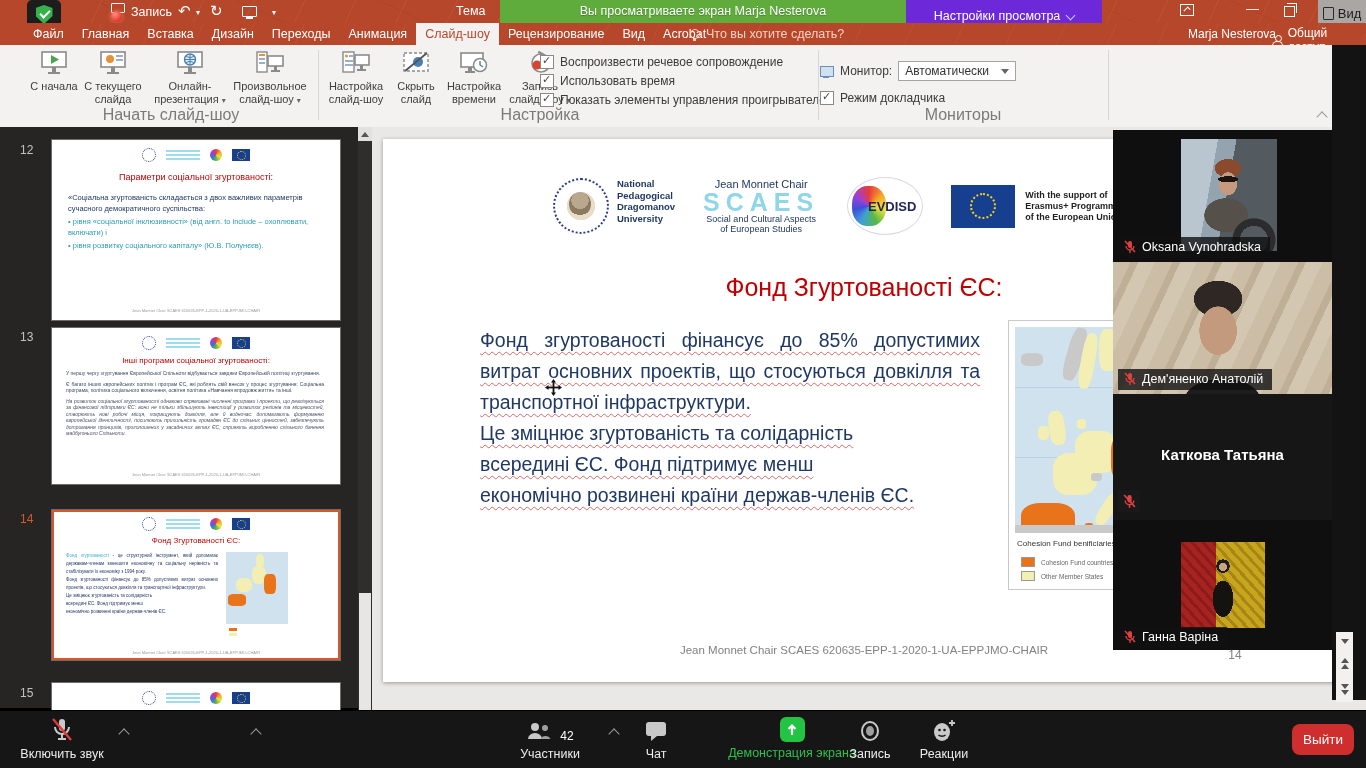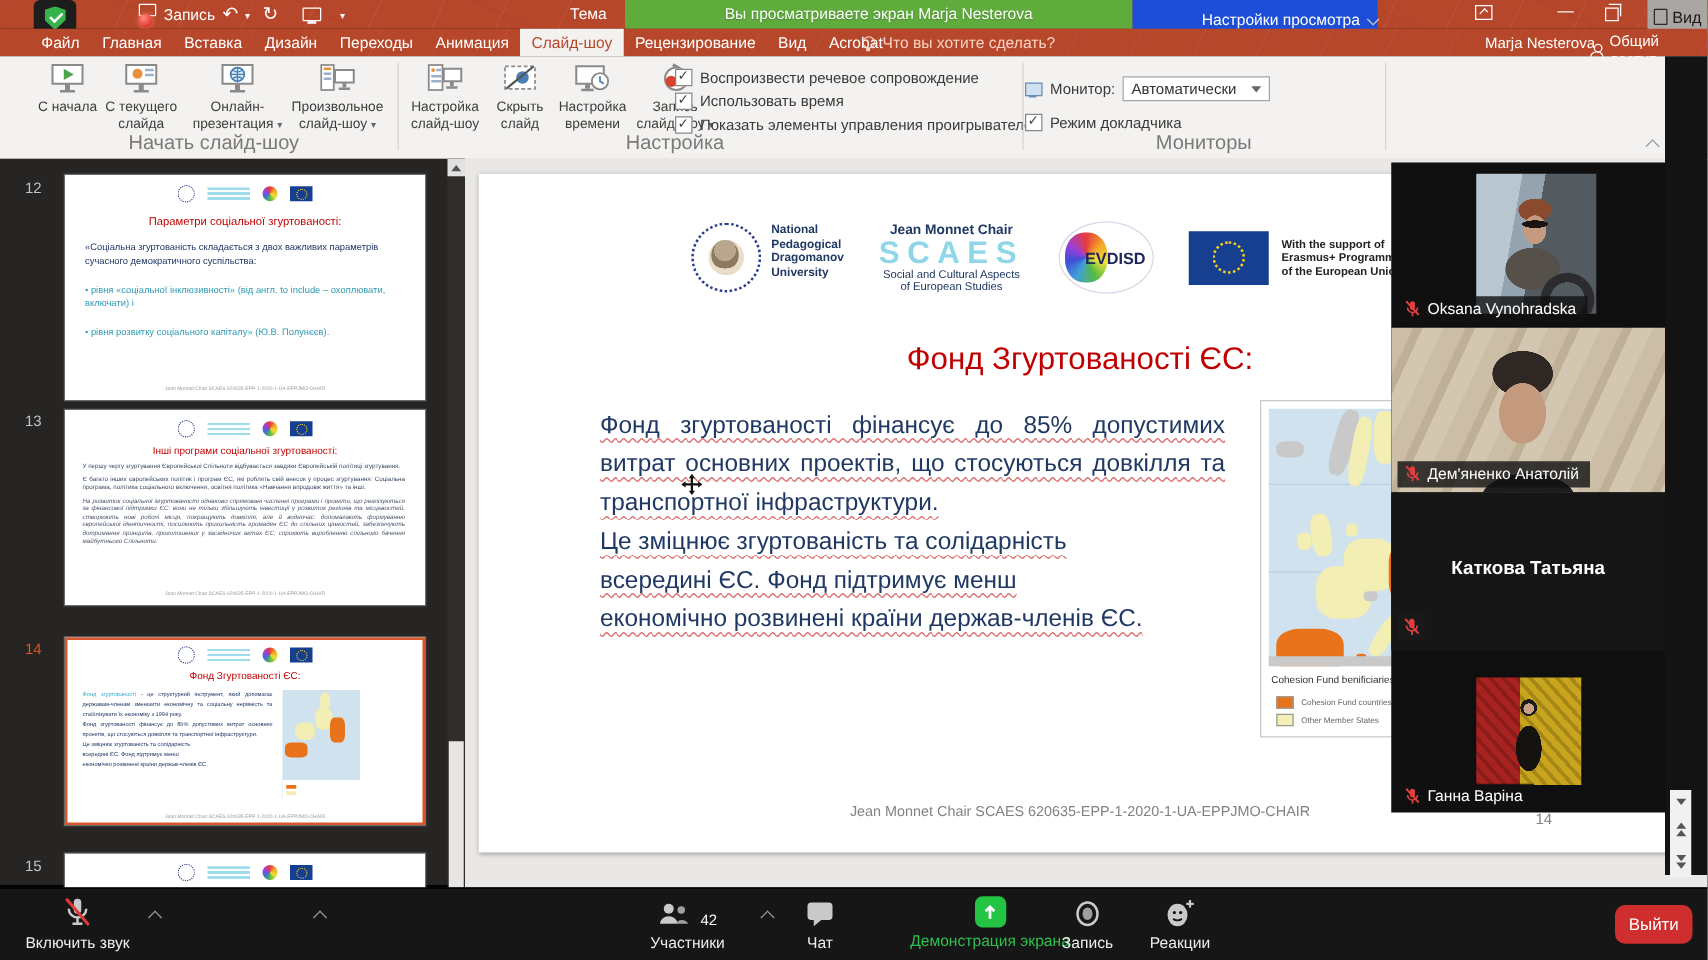--- a/index.html
+++ b/index.html
@@ -29,22 +29,22 @@
   #rec-ind .lbl{margin-left:25px;margin-top:3px;color:#fff;font-size:12.5px}
 
   .qa{position:absolute;top:2px;color:#fff;font-size:15px}
   .qa-small{font-size:8px;top:8px}
   .qa-mon{top:6px;width:13px;height:9px;border:1.5px solid #fff;border-radius:1px}
   .qa-mon:after{content:"";position:absolute;left:3px;top:10px;width:7px;height:2px;background:#fff}
 
   #green-banner{position:absolute;left:500px;top:0;width:406px;height:23px;background:#5FAC3D;
       color:#fff;font-size:12.5px;text-align:center;line-height:23px;
       text-shadow:0 1px 1px rgba(0,0,0,.25)}
-  #view-settings{position:absolute;left:906px;top:0;width:196px;height:33px;background:#1d4ed8;color:#fff;
-      font-size:12.5px;text-align:center;line-height:23px;display:flex;align-items:center;justify-content:flex-end;gap:7px}
+  #view-settings{position:absolute;left:906px;top:0;width:196px;height:33px;background:#6d28d9;color:#fff;
+      font-size:12.5px;text-align:center;line-height:23px;display:flex;align-items:center;justify-content:center;gap:7px}
   .chev-d{width:6px;height:6px;border-right:1.5px solid #ccc;border-bottom:1.5px solid #ccc;transform:rotate(45deg);margin-top:-3px}
   .chev-u{width:7px;height:7px;border-right:1.5px solid #9a9a9a;border-bottom:1.5px solid #9a9a9a;transform:rotate(-135deg);margin-top:3px}
 
   .wc{position:absolute;top:4px;color:#fff}
   #wc-panel{left:1180px;width:12px;height:10px;border:1px solid #fff}
   #wc-panel:after{content:"";position:absolute;left:4px;top:2px;width:3px;height:5px;border-left:1px solid #fff;border-top:1px solid #fff;transform:rotate(45deg)}
   #wc-min{left:1246px;top:1px;font-size:13px}
   #wc-max{left:1284px;width:9px;height:9px;border:1px solid #fff;top:6px}
   #wc-max:after{content:"";position:absolute;left:2px;top:-4px;width:9px;height:9px;border:1px solid #fff;border-left:none;border-bottom:none}
   #zoom-view-btn{position:absolute;left:1318px;top:0;width:48px;height:27px;background:#a9a6a3;color:#1c1c1c;
@@ -88,21 +88,21 @@
   .tnum.sel{color:#d8572a}
   .thumb{position:absolute;left:52px;width:288px;background:#fff;box-shadow:0 0 0 1px #6b6b6b;overflow:hidden;box-sizing:border-box}
   .logostrip{position:absolute;left:0;top:8px;width:100%;display:flex;justify-content:center;gap:10px;align-items:center}
   .lg-circ{width:12px;height:12px;border-radius:50%;border:1.5px dotted #2a3b8f}
   .lg-scaes{width:34px;height:11px;background:repeating-linear-gradient(180deg,#9fdcec 0 2px,#fff 2px 4px)}
   .lg-splash{width:12px;height:12px;border-radius:50%;background:conic-gradient(#e63b3b,#f4a929,#efe23a,#57b944,#3f6fd8,#9d3fd8,#e63b3b)}
   .lg-flag{width:18px;height:12px;background:#173f8f;display:flex;align-items:center;justify-content:center}
   .lg-flag i{display:block;width:7px;height:7px;border-radius:50%;border:1px dotted #f7d117}
   .t-title{position:absolute;width:100%;text-align:center;color:#c00000}
   .t-body{position:absolute;color:#203864}
-  .t-bullet{color:#2E9BB5;margin-top:12px}
+  .t-bullet{color:#2E9BB5;margin-top:2px}
   .t-bullet:before{content:"• "}
   .t-foot{position:absolute;width:100%;text-align:center;font-size:4px;color:#9a9a9a}
 
   #thumb14{border:2px solid #d8572a}
   .mini-map{position:absolute;background:#cfe2ee;overflow:hidden}
   .mm-y{position:absolute;background:#f3eeb4;border-radius:40%}
   .mm-o{position:absolute;background:#E8731A;border-radius:30%}
   .mm-leg{position:absolute;left:0;bottom:0;width:100%;height:16px;background:#fff;display:flex;flex-direction:column;justify-content:center;gap:2px;padding-left:3px;box-sizing:border-box}
   .mm-leg i{display:block;width:8px;height:3px}
 
@@ -114,21 +114,21 @@
 
   
   #mainarea{position:absolute;left:372px;top:127px;width:994px;height:583px;background:#eae8e6}
   #slide{position:absolute;left:11px;top:12px;width:962px;height:543px;background:#fff;box-shadow:0 1px 4px rgba(0,0,0,.35)}
 
   #logos{position:absolute;left:170px;top:38px;display:flex;gap:28px;align-items:center}
   .npdu-circ{width:52px;height:52px;border-radius:50%;border:2px dotted #2a3b8f;background:radial-gradient(circle at 50% 50%,#e9dcc8 0 38%,#fff 39% 70%,#fff 100%);position:relative}
   .npdu-circ:after{content:"";position:absolute;left:14px;top:12px;width:22px;height:24px;border-radius:50%;background:radial-gradient(circle at 50% 35%,#b9a88e 0 45%,#8c7a60 46% 75%,transparent 76%)}
   .npdu-txt{margin-left:8px;font-size:9.5px;font-weight:bold;color:#1F3864;line-height:11.5px}
   .jm{text-align:center;color:#1F3864}
-  .jm .top{font-size:11px;font-weight:bold}
+  .jm .top{font-size:11px;font-weight:normal}
   .jm .name{font-size:25px;font-weight:bold;color:#8FD6E8;letter-spacing:6px;line-height:24px;
       text-shadow:0 1px 0 #fff,0 -1px 0 #fff}
   .jm .sub{font-size:9px;font-weight:normal;line-height:10.5px}
   .evdisd{width:74px;height:56px;border:1px solid #d8d8e8;border-radius:50%;position:relative;display:flex;align-items:center;justify-content:center}
   .evdisd .blob{position:absolute;left:4px;top:8px;width:34px;height:40px;border-radius:45%;
       background:conic-gradient(#e63b3b,#f4a929,#efe23a,#57b944,#3f9fd8,#3f4fd8,#9d3fd8,#e63b3b);filter:blur(.4px)}
   .evdisd .txt{position:relative;font-size:13px;font-weight:bold;color:#20265c;margin-left:14px}
   .euflag{width:64px;height:43px;background:#173f8f;display:flex;align-items:center;justify-content:center}
   .euflag i{display:block;width:22px;height:22px;border-radius:50%;border:2px dotted #f7d117}
   .eutxt{margin-left:10px;font-size:9px;font-weight:bold;color:#222;line-height:11px}

